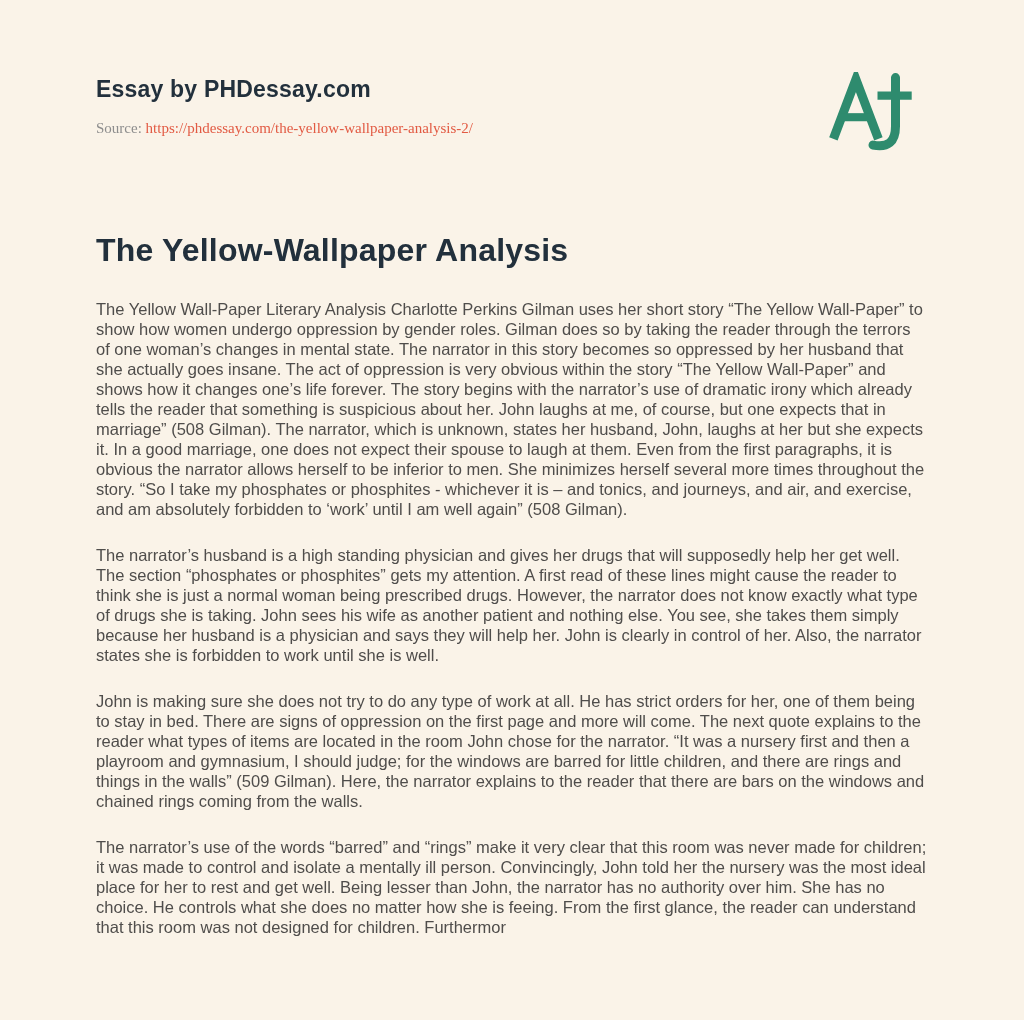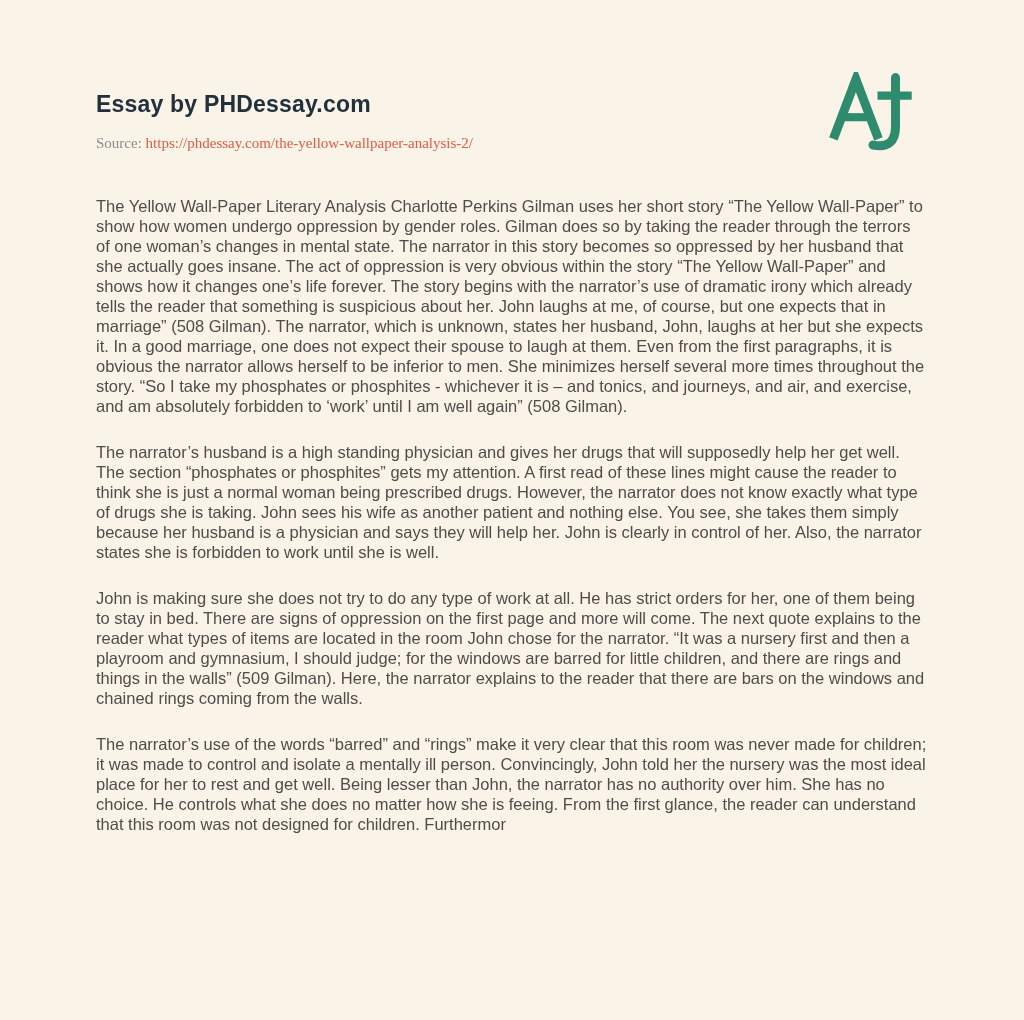--- a/index.html
+++ b/index.html
@@ -15,21 +15,21 @@
   }
   .page {
     box-sizing: border-box;
     width: 1024px;
     height: 1020px;
     padding: 76px 96px 0 96px;
   }
   .header-row {
     display: flex;
     justify-content: space-between;
-    align-items: center;
+    align-items: flex-start;
   }
   .brand {
     font-size: 23px;
     font-weight: 700;
     color: var(--heading, #22303c);
     letter-spacing: 0.2px;
   }
   .source-line {
     margin-top: 17px;
     font-size: 15px;
@@ -91,20 +91,21 @@
         <g fill="none" stroke="#2e8b6e">
           <path d="M6 72 L31 6 L56 72" stroke-width="10"></path>
           <path d="M15 48 L47 48" stroke-width="9"></path>
           <path d="M55 24 L93 24" stroke-width="9"></path>
           <path d="M75 4 L75 58 Q75 84 50 79" stroke-width="10" stroke-linecap="round"></path>
         </g>
       </svg>
     </div>
   </div>
 
+  <h1 class="title">The Yellow-Wallpaper Analysis</h1>
 
   <div class="essay-body">
     <p>The Yellow Wall-Paper Literary Analysis Charlotte Perkins Gilman uses her short story “The Yellow Wall-Paper” to show how women undergo oppression by gender roles. Gilman does so by taking the reader through the terrors of one woman’s changes in mental state. The narrator in this story becomes so oppressed by her husband that she actually goes insane. The act of oppression is very obvious within the story “The Yellow Wall-Paper” and shows how it changes one’s life forever. The story begins with the narrator’s use of dramatic irony which already tells the reader that something is suspicious about her. John laughs at me, of course, but one expects that in marriage” (508 Gilman). The narrator, which is unknown, states her husband, John, laughs at her but she expects it. In a good marriage, one does not expect their spouse to laugh at them. Even from the first paragraphs, it is obvious the narrator allows herself to be inferior to men. She minimizes herself several more times throughout the story. “So I take my phosphates or phosphites - whichever it is – and tonics, and journeys, and air, and exercise, and am absolutely forbidden to ‘work’ until I am well again” (508 Gilman).</p>
     <p>The narrator’s husband is a high standing physician and gives her drugs that will supposedly help her get well. The section “phosphates or phosphites” gets my attention. A first read of these lines might cause the reader to think she is just a normal woman being prescribed drugs. However, the narrator does not know exactly what type of drugs she is taking. John sees his wife as another patient and nothing else. You see, she takes them simply because her husband is a physician and says they will help her. John is clearly in control of her. Also, the narrator states she is forbidden to work until she is well.</p>
     <p>John is making sure she does not try to do any type of work at all. He has strict orders for her, one of them being to stay in bed. There are signs of oppression on the first page and more will come. The next quote explains to the reader what types of items are located in the room John chose for the narrator. “It was a nursery first and then a playroom and gymnasium, I should judge; for the windows are barred for little children, and there are rings and things in the walls” (509 Gilman). Here, the narrator explains to the reader that there are bars on the windows and chained rings coming from the walls.</p>
     <p>The narrator’s use of the words “barred” and “rings” make it very clear that this room was never made for children; it was made to control and isolate a mentally ill person. Convincingly, John told her the nursery was the most ideal place for her to rest and get well. Being lesser than John, the narrator has no authority over him. She has no choice. He controls what she does no matter how she is feeing. From the first glance, the reader can understand that this room was not designed for children. Furthermor</p>
   </div>
 
 </div>
 

